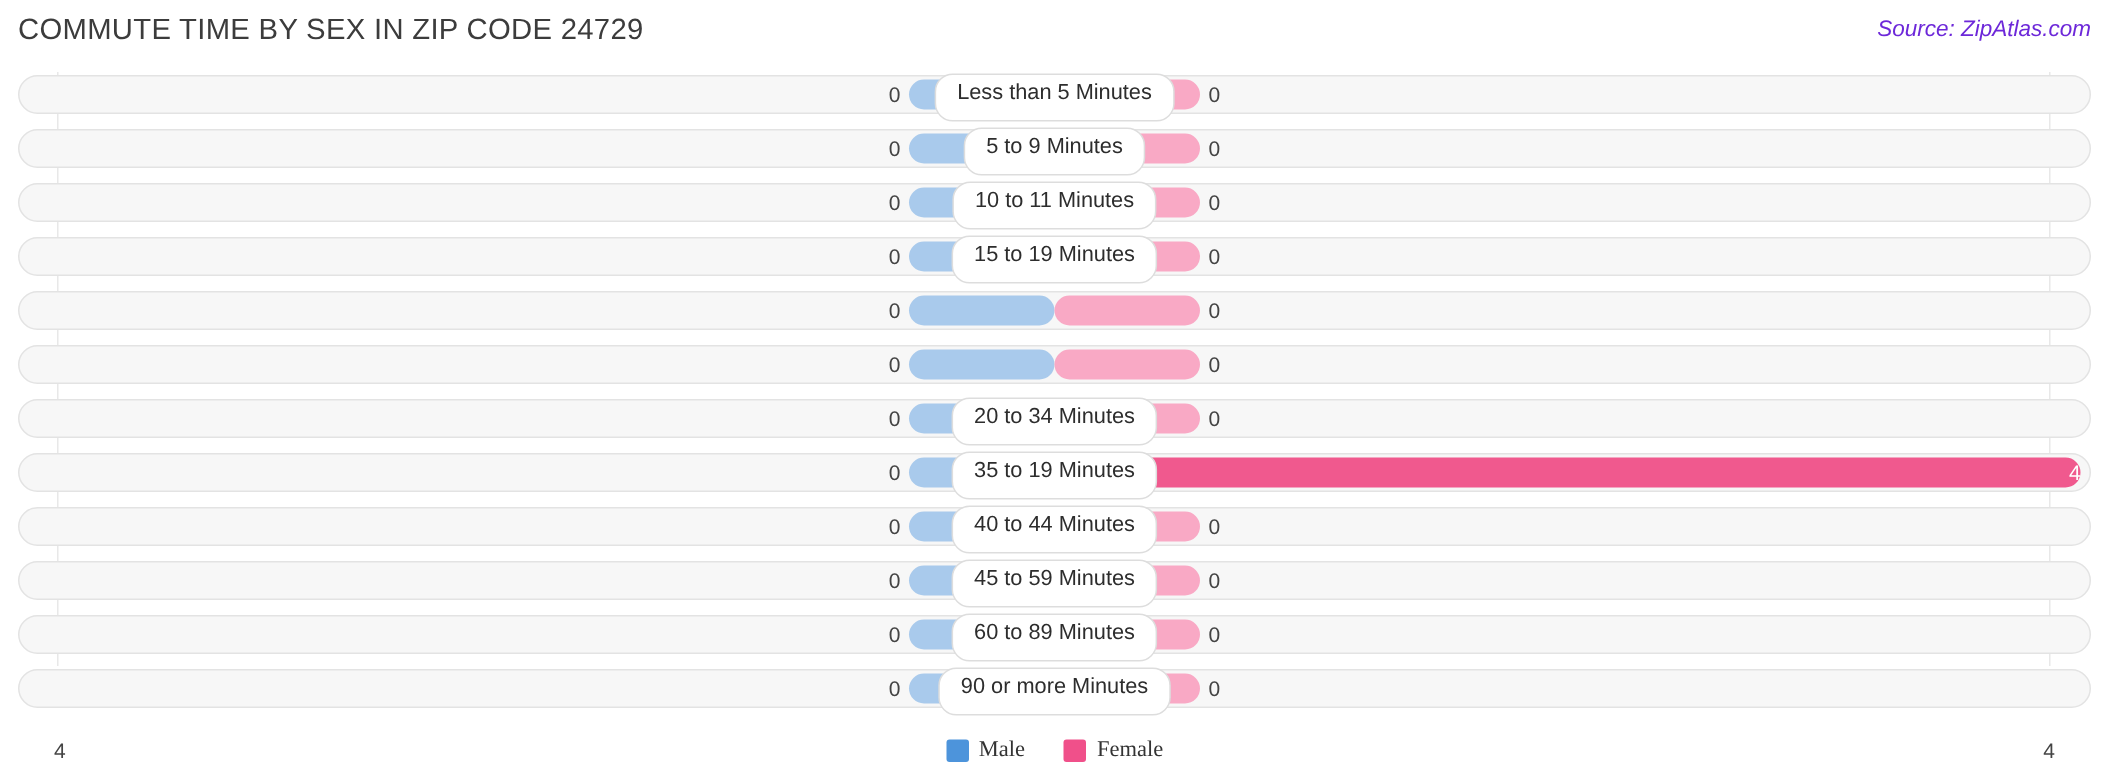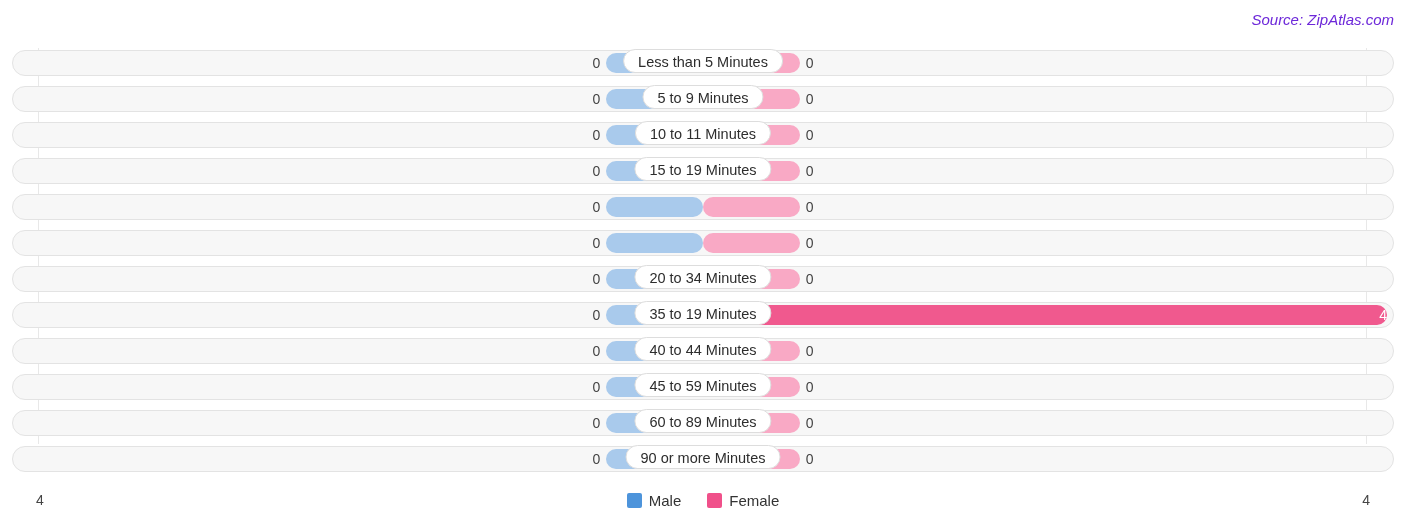--- a/index.html
+++ b/index.html
@@ -143,21 +143,21 @@
     padding-right: 14px;
     text-align: right;
   }
 
   
   .label-pill {
     position: absolute;
     left: 50%;
     top: 1px;
     transform: translateX(-50%);
-    height: 24px;
+    height: 32px;
     line-height: 24px;
     padding: 0 14px;
     background: #ffffff;
     border: 1px solid #dddddd;
     border-radius: 12px;
     font-size: 14.5px;
     color: #2d2d2d;
     white-space: nowrap;
     box-sizing: border-box;
   }
@@ -196,26 +196,28 @@
   }
   .legend-swatch {
     width: 15px;
     height: 15px;
     border-radius: 2px;
     display: inline-block;
   }
   .legend-text {
     font-size: 15px;
     color: #333333;
+    font-family: Liberation Serif, serif;
   }
 </style>
 </head>
 <body>
 
 <div class="header">
+  <div class="chart-title">COMMUTE TIME BY SEX IN ZIP CODE 24729</div>
   <div class="source-note">Source: ZipAtlas.com</div>
 </div>
 
 <div class="plot">
   <div class="gridline left"></div>
   <div class="gridline right"></div>
   <div class="rows" id="rows-container">
       <div class="row">
         <div class="track"></div>
         <div class="bars">

